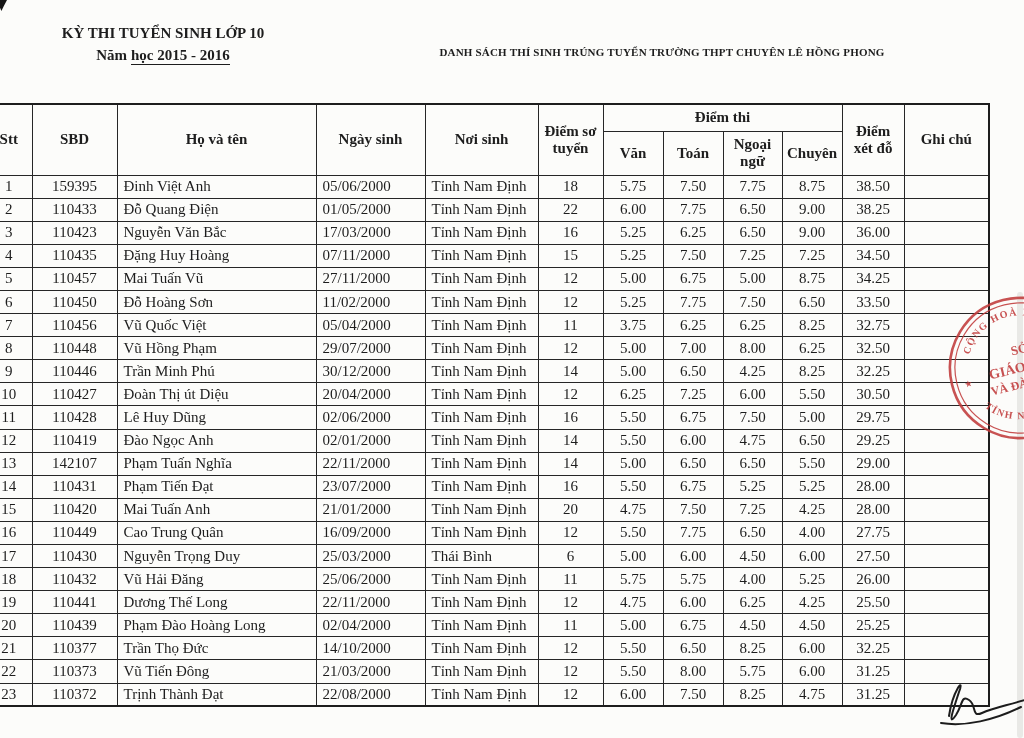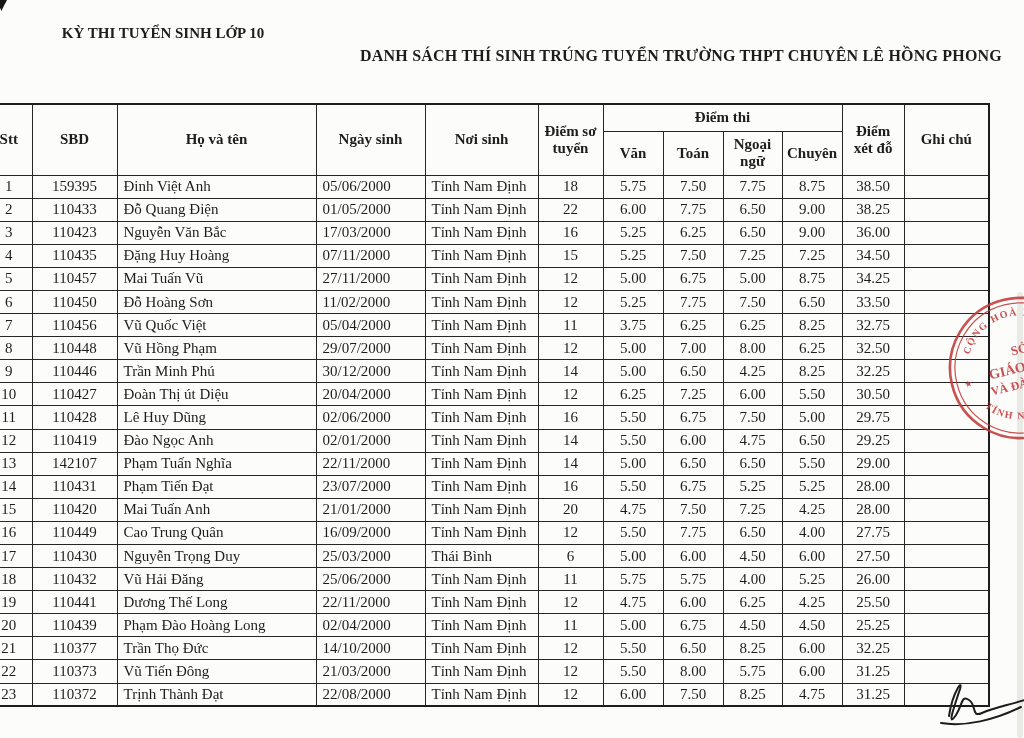--- a/index.html
+++ b/index.html
@@ -12,21 +12,21 @@
     clip-path:polygon(0 0,100% 0,55% 55%,20% 100%,0 70%);}
   .scan-edge{position:absolute;right:1px;top:292px;width:6px;height:446px;background:#d8d8d5;opacity:.55;border-radius:3px;}
 
   .letterhead-left{position:absolute;top:21px;left:4px;width:318px;text-align:center;line-height:1.25;}
   .lh-line1{font-size:15px;letter-spacing:.2px;}
   .lh-line2{font-size:15px;font-weight:bold;margin-top:3px;}
   .lh-line3{font-size:15px;font-weight:bold;margin-top:3px;}
   .lh-underline{border-bottom:1.6px solid #1d1d1d;padding-bottom:1px;margin-left:4px;}
 
   .letterhead-right{position:absolute;top:46px;left:322px;width:680px;text-align:center;line-height:1.2;}
-  .doc-title{font-size:16px;font-weight:bold;letter-spacing:.2px;text-align:right;}
+  .doc-title{font-size:11px;font-weight:bold;letter-spacing:.2px;}
   .doc-subtitle{font-size:15px;font-weight:bold;margin-top:6px;}
 
   table.doc-table{
     position:absolute;top:103px;left:-16px;width:1006px;
     border-collapse:collapse;table-layout:fixed;
     background:transparent;
   }
   .doc-table th,.doc-table td{border:1px solid #262626;overflow:hidden;white-space:nowrap;}
   .doc-table{border:2px solid #1d1d1d;}
   .doc-table thead th{
@@ -44,20 +44,21 @@
   .signature{position:absolute;left:925px;top:670px;width:110px;height:64px;}
 </style>
 </head>
 <body>
 
 <div class="corner-mark"></div>
 <div class="scan-edge"></div>
 
 <div class="letterhead-left">
   <div class="lh-line2">KỲ THI TUYỂN SINH LỚP 10</div>
+  <div class="lh-line3"><span>Năm</span><span class="lh-underline">học 2015 - 2016</span></div>
 </div>
 
 <div class="letterhead-right">
   <div class="doc-title">DANH SÁCH THÍ SINH TRÚNG TUYỂN TRƯỜNG THPT CHUYÊN LÊ HỒNG PHONG</div>
 </div>
 
 <table class="doc-table">
   <colgroup>
     <col style="width:47px">
       <col style="width:85px">

